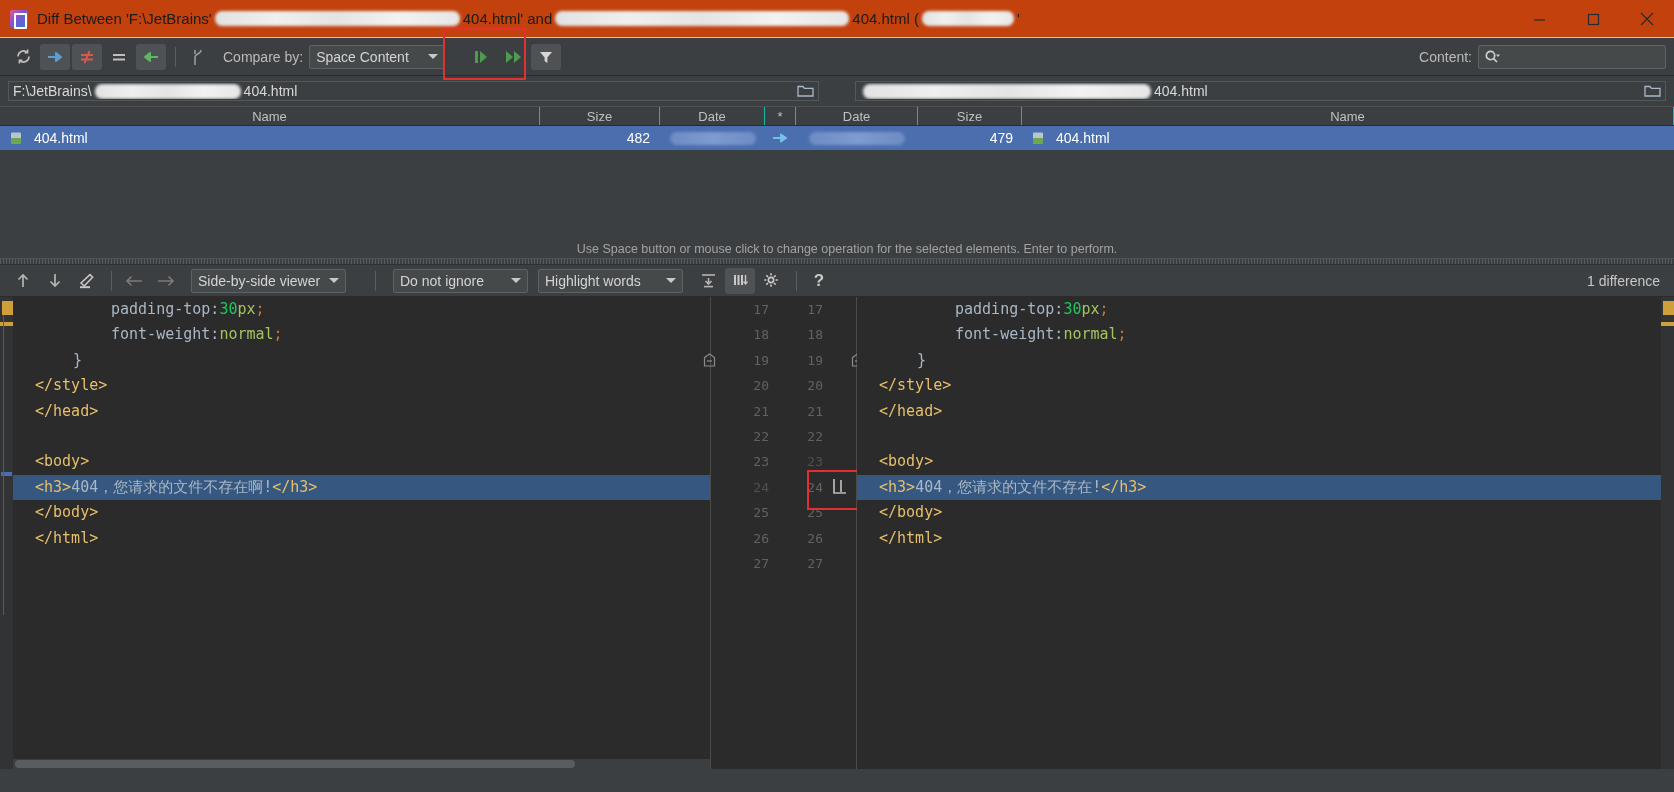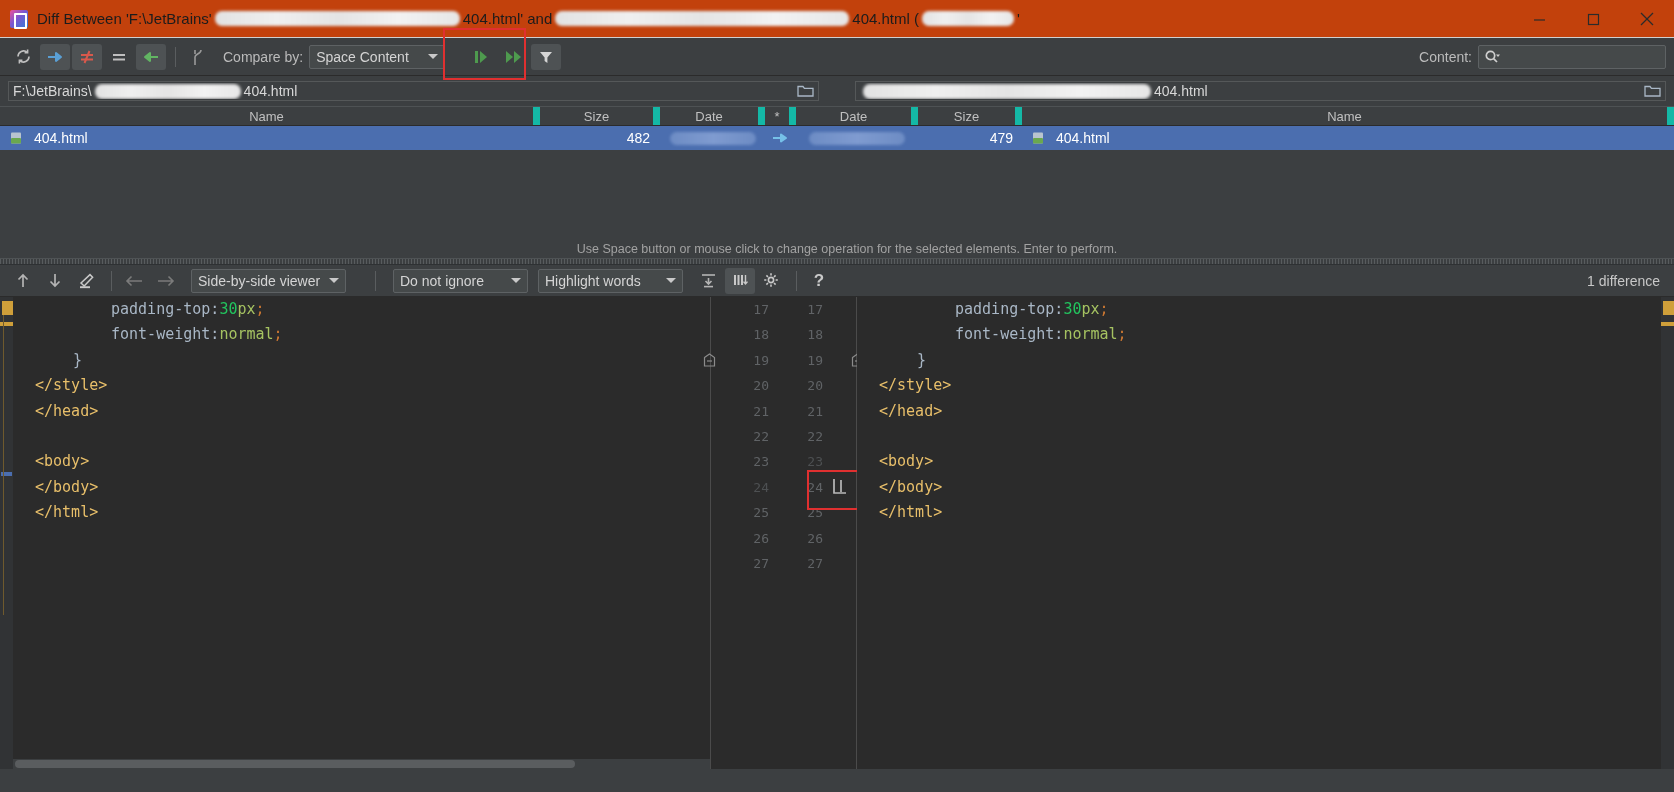--- a/index.html
+++ b/index.html
@@ -83,21 +83,21 @@
   .pathfield.right .txt { justify-content: flex-start; }
   .folder-ico { color: #a9b7c6; flex: none; }
 
   
   .tbl-head {
     height: 20px; background: #3c3f41; display: flex; align-items: stretch;
     border-top: 1px solid #4e5254; border-bottom: 1px solid #2b2b2b;
     color: #c0c0c0; font-size: 13px;
   }
   .th { display: flex; align-items: center; justify-content: center;
-        border-right: 7px solid #14b8a6; }
+        border-right: 1px solid #14b8a6; }
   .tbl-row {
     height: 24px; background: #4b6eaf; display: flex; align-items: center;
     color: #ffffff; font-size: 14px;
   }
   .cell { display: flex; align-items: center; height: 100%; }
   .file-ico { width: 14px; height: 14px; flex: none; }
   .tbl-body { background: #3c3f41; height: 86px; }
   .hintbar { height: 22px; background: #3c3f41; color: #a2a2a2; font-size: 12.5px;
              display: flex; align-items: flex-end; justify-content: center; padding-bottom: 2px; padding-left: 20px; }
   .splitter { height: 7px; background: #3c3f41; border-top: 1px solid #4f5355;
@@ -400,20 +400,21 @@
 
   <div class="pane pane-left">
     <div class="ln-col" id="left-code">
         <div class="line code" style="padding-left: 98px;"><span class="txtw">padding-top</span><span class="punct">:</span><span class="num">30</span><span class="val">px</span><span class="semi">;</span></div>
         <div class="line code" style="padding-left: 98px;"><span class="txtw">font-weight</span><span class="punct">:</span><span class="val">normal</span><span class="semi">;</span></div>
         <div class="line code" style="padding-left: 60px;"><span class="txtw">}</span></div>
         <div class="line code" style="padding-left: 22px;"><span class="tag">&lt;/style&gt;</span></div>
         <div class="line code" style="padding-left: 22px;"><span class="tag">&lt;/head&gt;</span></div>
         <div class="line code" style="padding-left: 22px;">&nbsp;</div>
         <div class="line code" style="padding-left: 22px;"><span class="tag">&lt;body&gt;</span></div>
+        <div class="line code hl" style="padding-left: 22px;"><span class="tag">&lt;h3&gt;</span><span class="txtw">404，您请求的文件不存在啊!</span><span class="tag">&lt;/h3&gt;</span></div>
         <div class="line code" style="padding-left: 22px;"><span class="tag">&lt;/body&gt;</span></div>
         <div class="line code" style="padding-left: 22px;"><span class="tag">&lt;/html&gt;</span></div>
       </div>
     <div class="hscroll" style="left:0;width:697px">
       <div class="hthumb" style="width:560px;margin-left:2px"></div>
     </div>
   </div>
 
   <div class="center-col">
     <div id="left-lnums" style="position:absolute;left:0;top:0;width:58px">
@@ -460,20 +461,21 @@
 
   <div class="pane pane-right">
     <div class="ln-col" id="right-code">
         <div class="line code" style="padding-left: 98px;"><span class="txtw">padding-top</span><span class="punct">:</span><span class="num">30</span><span class="val">px</span><span class="semi">;</span></div>
         <div class="line code" style="padding-left: 98px;"><span class="txtw">font-weight</span><span class="punct">:</span><span class="val">normal</span><span class="semi">;</span></div>
         <div class="line code" style="padding-left: 60px;"><span class="txtw">}</span></div>
         <div class="line code" style="padding-left: 22px;"><span class="tag">&lt;/style&gt;</span></div>
         <div class="line code" style="padding-left: 22px;"><span class="tag">&lt;/head&gt;</span></div>
         <div class="line code" style="padding-left: 22px;">&nbsp;</div>
         <div class="line code" style="padding-left: 22px;"><span class="tag">&lt;body&gt;</span></div>
+        <div class="line code hl" style="padding-left: 22px;"><span class="tag">&lt;h3&gt;</span><span class="txtw">404，您请求的文件不存在!</span><span class="tag">&lt;/h3&gt;</span></div>
         <div class="line code" style="padding-left: 22px;"><span class="tag">&lt;/body&gt;</span></div>
         <div class="line code" style="padding-left: 22px;"><span class="tag">&lt;/html&gt;</span></div>
       </div>
   </div>
 
   <div class="gutter-strip" style="width:13px;background:#313335">
     <div style="position:absolute;left:2px;top:4px;width:11px;height:14px;background:#cf9f3a"></div>
     <div style="position:absolute;left:0;top:25px;width:13px;height:4px;background:#cf9f3a"></div>
   </div>
 

